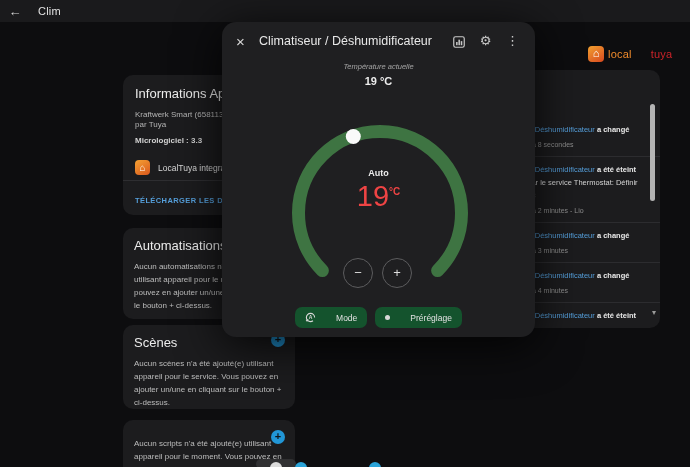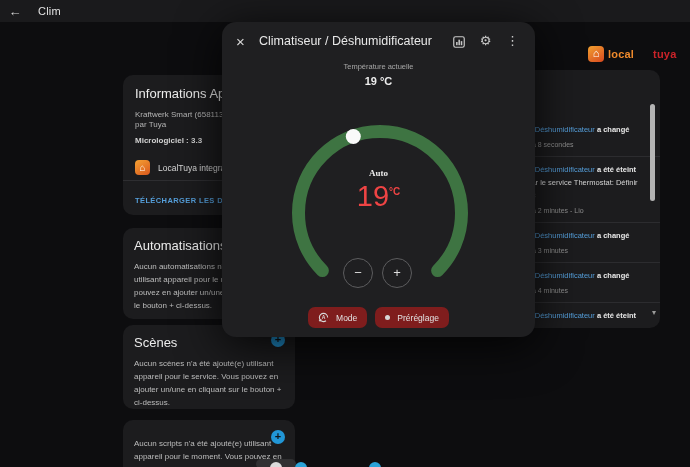--- a/index.html
+++ b/index.html
@@ -78,58 +78,58 @@
     position:absolute; right:4px; bottom:11px; font-size:8px; color:#9a9a9a; cursor:pointer;
   }
 
   
   .brand { position:absolute; left:588px; top:46px; display:flex; align-items:center; z-index:1; }
   .brand-icon {
     width:16px; height:16px; border-radius:4px;
     background:linear-gradient(145deg,#f2a130,#d8481f);
     color:#fff; font-size:11px; line-height:15px; text-align:center;
   }
-  .brand-text { margin-left:4px; font-size:11px; font-weight:bold; letter-spacing:.2px; }
+  .brand-text { margin-left:4px; font-size:11px; font-weight:normal; letter-spacing:.2px; }
   .brand-local { color:var(--brand-orange); }
   .brand-tuya { color:var(--brand-red); margin-left:3px;padding-left:16px; }
 
   
   .dialog {
     position:absolute; left:222px; top:22px; width:313px; height:315px;
     background:#1f1f21; border-radius:14px; z-index:10;
     box-shadow:0 8px 46px rgba(0,0,0,.85);
   }
   .dialog-header { display:flex; align-items:center; padding:11px 14px 0 14px; }
   .close-btn { font-size:15px; line-height:15px; color:#d8d8d8; cursor:pointer; width:16px; }
   .dialog-title { font-size:12.5px; font-weight:500; color:#e8e8e8; margin-left:7px; flex:1 1 auto; white-space:nowrap; }
   .header-icon { width:17px; margin-left:10px; color:#c9c9c9; text-align:center; cursor:pointer; font-size:13px; line-height:16px; }
   .header-icon svg { display:block; margin:1px auto 0; }
 
-  .temp-label { text-align:center; font-size:7.5px; color:#a6a6a6; margin-top:13px; }
+  .temp-label { text-align:center; font-size:7.5px; color:#a6a6a6; margin-top:13px;font-style:italic; }
   .temp-current { text-align:center; font-size:11px; font-weight:bold; color:#ededed; margin-top:4px; }
 
   .dial-wrap { position:absolute; left:58px; top:91px; width:200px; height:200px; }
   .dial-mode { position:absolute; left:0; right:0; top:146px; text-align:center;
-               font-size:9px; font-weight:bold; color:#ececec; z-index:11;font-family:Liberation Serif, serif; }
+               font-size:9px; font-weight:bold; color:#ececec; z-index:11; }
   .dial-temp { position:absolute; left:0; right:0; top:158px; text-align:center;
                font-size:29px; font-weight:400; color:#ef4444; z-index:11; }
   .dial-temp sup { font-size:10px; font-weight:bold; }
 
   .step-btn {
     position:absolute; top:236px; width:30px; height:30px; border-radius:50%;
     border:1px solid #5c5c5e; color:#dedede; font-size:13px; line-height:28px;
     text-align:center; cursor:pointer; background:transparent;
   }
   .step-minus { left:121px; }
   .step-plus  { left:160px; }
 
   .dialog-actions { position:absolute; left:0; right:0; top:285px; display:flex; justify-content:center; gap:8px; }
   .action-pill {
-    height:21px; background:#7f1d1d; border-radius:7px; display:flex; align-items:center;
-    padding:0 10px; gap:7px; font-size:8.5px; color:#e3e3e3; cursor:pointer;
+    height:21px; background:#14532d; border-radius:7px; display:flex; align-items:center;
+    padding:0 10px; gap:20px; font-size:8.5px; color:#e3e3e3; cursor:pointer;
   }
   .pill-icon { color:#d8d8d8; display:flex; }
   .preset-dot { width:5px; height:5px; border-radius:50%; background:#d8d8d8; }
 
   
   .cut-pill { position:absolute; left:256px; top:459px; width:40px; height:10px;
               background:#303032; border-radius:5px; z-index:1; }
   .cut-circle { position:absolute; top:462px; width:12px; height:12px; border-radius:50%; z-index:2; }
   .cut-white { left:270px; background:#dcdcdc; }
   .cut-blue1 { left:295px; background:#2aa3d8; }

